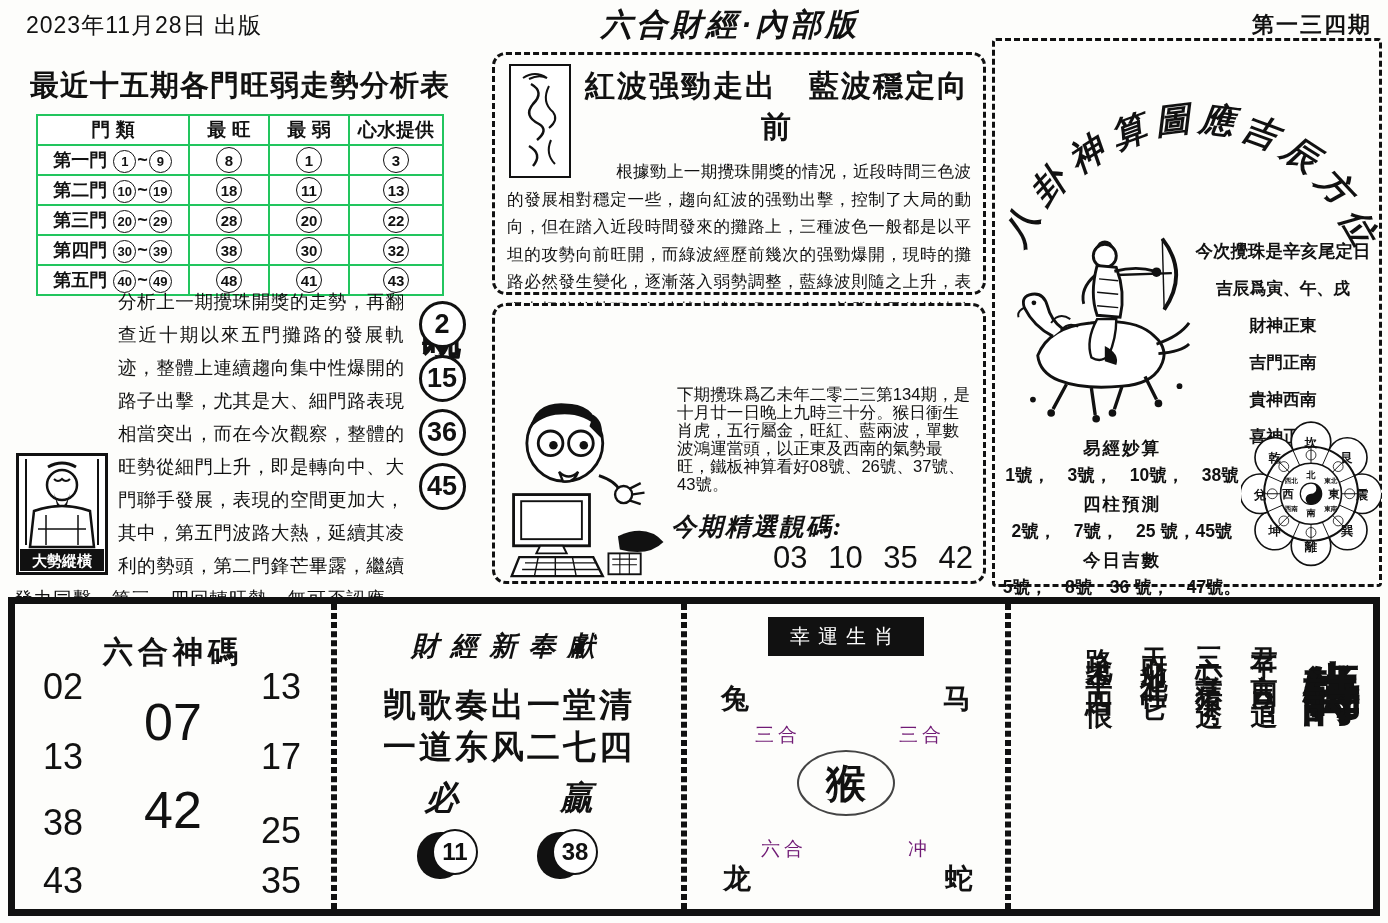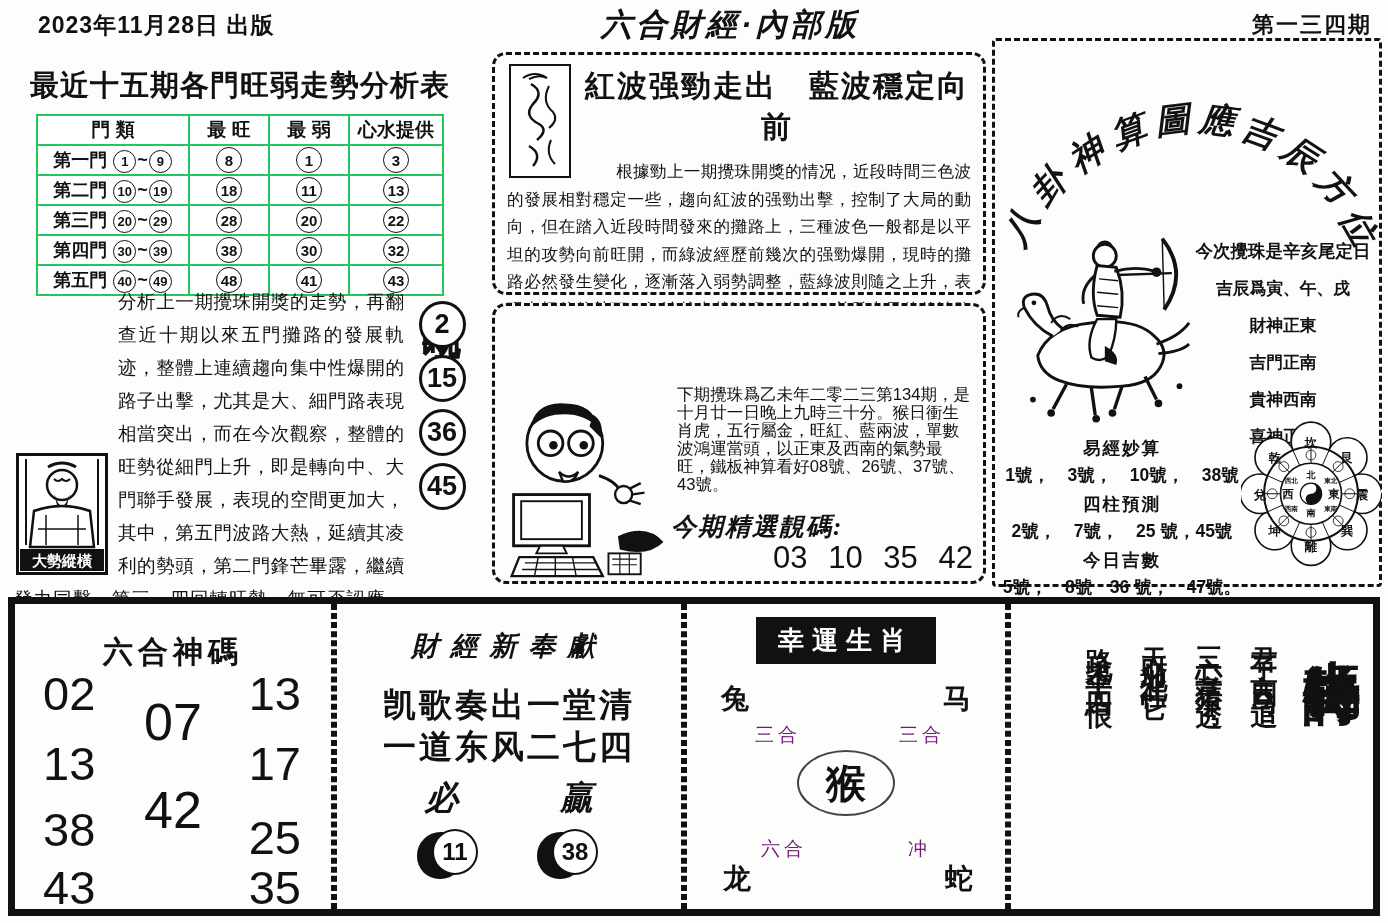--- a/index.html
+++ b/index.html
@@ -1,20 +1,20 @@
 <!DOCTYPE html>
 <html><head>
 <meta charset="utf-8">
 <style>
   * { margin:0; padding:0; box-sizing:border-box; }
   body { background:#e8e8e4; font-family:"Liberation Sans","DejaVu Sans",sans-serif; color:#111; }
   .page { position:relative; width:1388px; height:923px; background:#fdfdfb; overflow:hidden; }
 
   
-  .hdr-date { position:absolute; left:26px; top:10px; font-size:23px; font-weight:bold; letter-spacing:1px;margin-left:12px; }
+  .hdr-date { position:absolute; left:26px; top:10px; font-size:23px; font-weight:normal; letter-spacing:1px; }
   .hdr-title { position:absolute; left:601px; top:4px; font-size:31px; font-weight:900; font-style:italic;
                font-family:Liberation Sans, sans-serif; letter-spacing:4px; }
   .hdr-issue { position:absolute; right:16px; top:10px; font-size:22px; font-weight:bold; letter-spacing:2px; }
 
   
   .an-title { position:absolute; left:28px; top:66px; width:424px; text-align:center; font-size:29px; font-weight:900; letter-spacing:1px; }
   table.an { position:absolute; left:36px; top:114px; width:408px; border-collapse:collapse; background:#fff; }
   table.an th, table.an td { border:2px solid #22c55e; text-align:center; font-weight:bold; font-size:18px; height:29px; padding:1px 2px; }
   table.an th { font-size:19px; }
   table.an td:first-child, table.an th:first-child { width:152px; }
@@ -66,36 +66,36 @@
   .baguasvg { position:absolute; left:246px; top:366px; width:140px; height:176px; }
 
   
   .band { position:absolute; left:8px; top:597px; width:1372px; height:319px; border:7px solid #111;
           background:#fdfdfb; display:flex; }
   .bsec { position:relative; height:100%; }
   .s1 { width:316px; } .s2 { width:344px; } .s3 { width:318px; } .s4 { flex:1; }
   .bdiv { width:5px; border-left:3px dashed #111; border-right:3px dashed #111; }
 
   .sm-title { position:absolute; top:28px; left:0; right:0; text-align:center; font-size:30px; font-weight:900; letter-spacing:5px; }
-  .sm-n { position:absolute; font-size:47px; font-weight:500; }
+  .sm-n { position:absolute; font-size:36px; font-weight:500; }
   .sm-big { position:absolute; left:0; right:0; text-align:center; font-size:52px; font-weight:500; }
 
   .fx-title { position:absolute; top:24px; left:0; right:0; text-align:center; font-size:27px; font-weight:900;
               font-family:"Liberation Serif","DejaVu Serif",serif; font-style:italic; letter-spacing:12px; }
   .fx-poem { position:absolute; top:80px; left:0; right:0; text-align:center; font-size:33px; font-weight:800; line-height:42px; letter-spacing:3px; }
   .fx-motto { position:absolute; top:172px; left:0; right:0; display:flex; justify-content:space-between; padding:0 88px;
               font-size:33px; font-weight:900; font-style:italic; font-family:"Liberation Serif","DejaVu Serif",serif; }
   .fx-balls { position:absolute; top:224px; left:0; right:0; display:flex; justify-content:center; gap:56px; }
   .ball { position:relative; width:64px; height:54px; }
   .ball .blob { position:absolute; left:0; top:4px; width:47px; height:47px; background:#111; border-radius:50% 45% 50% 48%; }
   .ball .face { position:absolute; left:15px; top:1px; width:46px; height:46px; background:#fff; border:2.5px solid #111;
                 border-radius:50%; display:flex; align-items:center; justify-content:center; font-size:24px; font-weight:bold; }
 
   .sx-banner { position:absolute; top:13px; left:50%; transform:translateX(-50%); background:#111; color:#fff;
-               font-size:26px; font-weight:700; padding:6px 22px; letter-spacing:8px; white-space:nowrap; }
+               font-size:20px; font-weight:400; padding:6px 22px; letter-spacing:8px; white-space:nowrap; }
   .sx-corner { position:absolute; font-size:28px; font-weight:900; }
   .sx-rel { position:absolute; font-size:19px; font-weight:500; color:#701a75; letter-spacing:4px; }
   .sx-oval { position:absolute; left:50%; top:146px; transform:translateX(-50%); width:98px; height:66px;
              border:2px solid #444; border-radius:50%; display:flex; align-items:center; justify-content:center;
              font-size:40px; font-weight:bold; font-family:"Liberation Serif","DejaVu Serif",serif; }
 
   .vt { writing-mode:vertical-rl; text-orientation:upright; }
   .poem-title { position:absolute; right:12px; top:10px; height:300px; font-size:57px; font-weight:900;
                 font-family:"Liberation Serif","DejaVu Serif",serif; line-height:1.02; letter-spacing:2px; }
   .poem-lines { position:absolute; right:96px; top:22px; height:276px; display:flex; flex-direction:row-reverse; gap:28px; }

